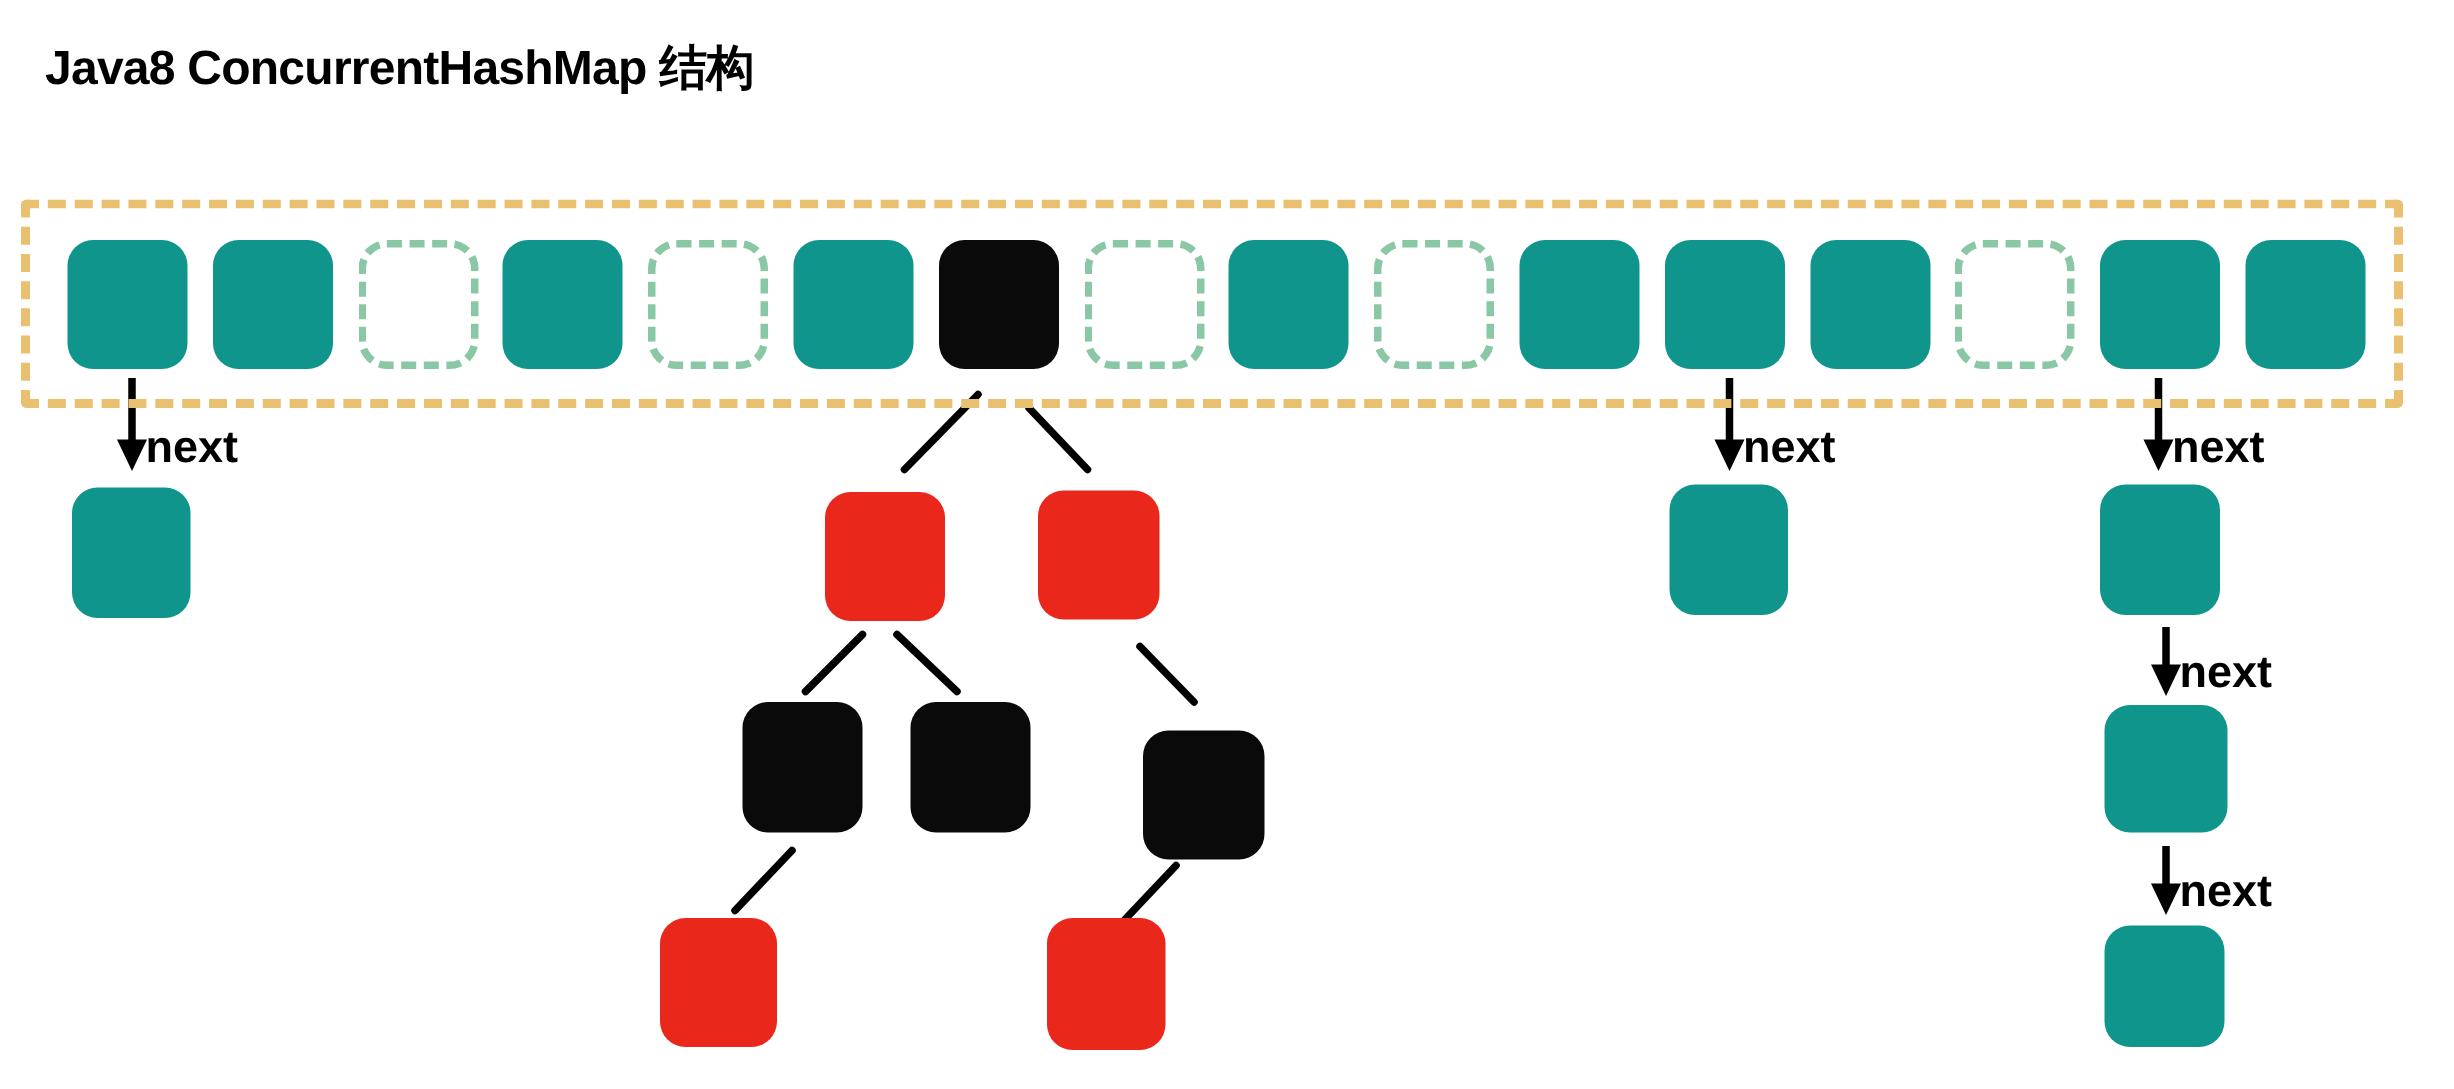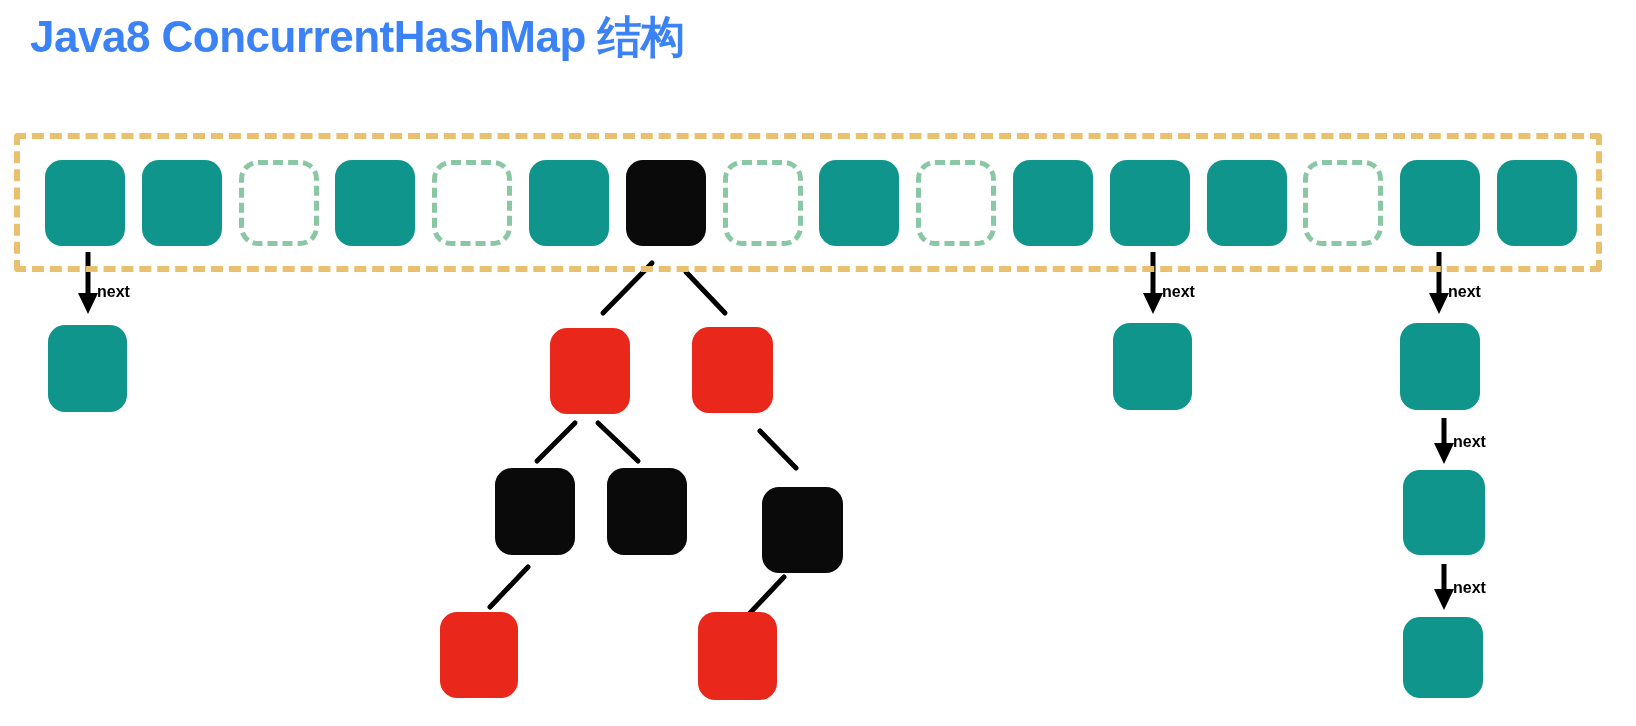--- a/index.html
+++ b/index.html
@@ -1,37 +1,37 @@
 <!DOCTYPE html>
 <html><head>
 <meta charset="utf-8">
 <style>
   html,body{margin:0;padding:0;background:#ffffff;}
   #scene{
     position:relative;width:1636px;height:726px;background:#ffffff;
     font-family:"Liberation Sans","DejaVu Sans",sans-serif;overflow:hidden;
   }
   .title{
-    position:absolute;left:30px;top:8px;font-size:44px;font-weight:700;
-    color:#3b82f6;letter-spacing:-0.5px;white-space:nowrap;
+    position:absolute;left:30px;top:24px;font-size:32px;font-weight:700;
+    color:#000000;letter-spacing:-0.5px;white-space:nowrap;
   }
   .array-border{
     position:absolute;border:6px dashed var(--array_border);border-radius:4px;
     background:transparent;
   }
   .cell{position:absolute;border-radius:17px;}
   .cell.filled{background:var(--teal);}
   .cell.treebin{background:var(--black);}
   .cell.empty{background:transparent;border:5px dashed var(--empty_border);border-radius:19px;}
   .node{position:absolute;border-radius:17px;}
   .node.teal{background:var(--teal);}
   .node.red{background:var(--red);}
   .node.black{background:var(--black);}
   .next-label{
-    position:absolute;font-size:16px;font-weight:700;color:#000000;
+    position:absolute;font-size:30px;font-weight:700;color:#000000;
     line-height:1;white-space:nowrap;
   }
   #overlay{position:absolute;left:0;top:0;pointer-events:none;}
 </style>
 </head>
 <body>
 
 <div id="scene" style="--teal: #0f958c; --red: #e9281b; --black: #0a0a0a; --empty_border: #8ac7a4; --array_border: #e9bf70; --line: #000000;">
   <div class="title">Java8 ConcurrentHashMap 结构</div>
   <svg id="overlay" width="1636" height="726" viewBox="0 0 1636 726">

